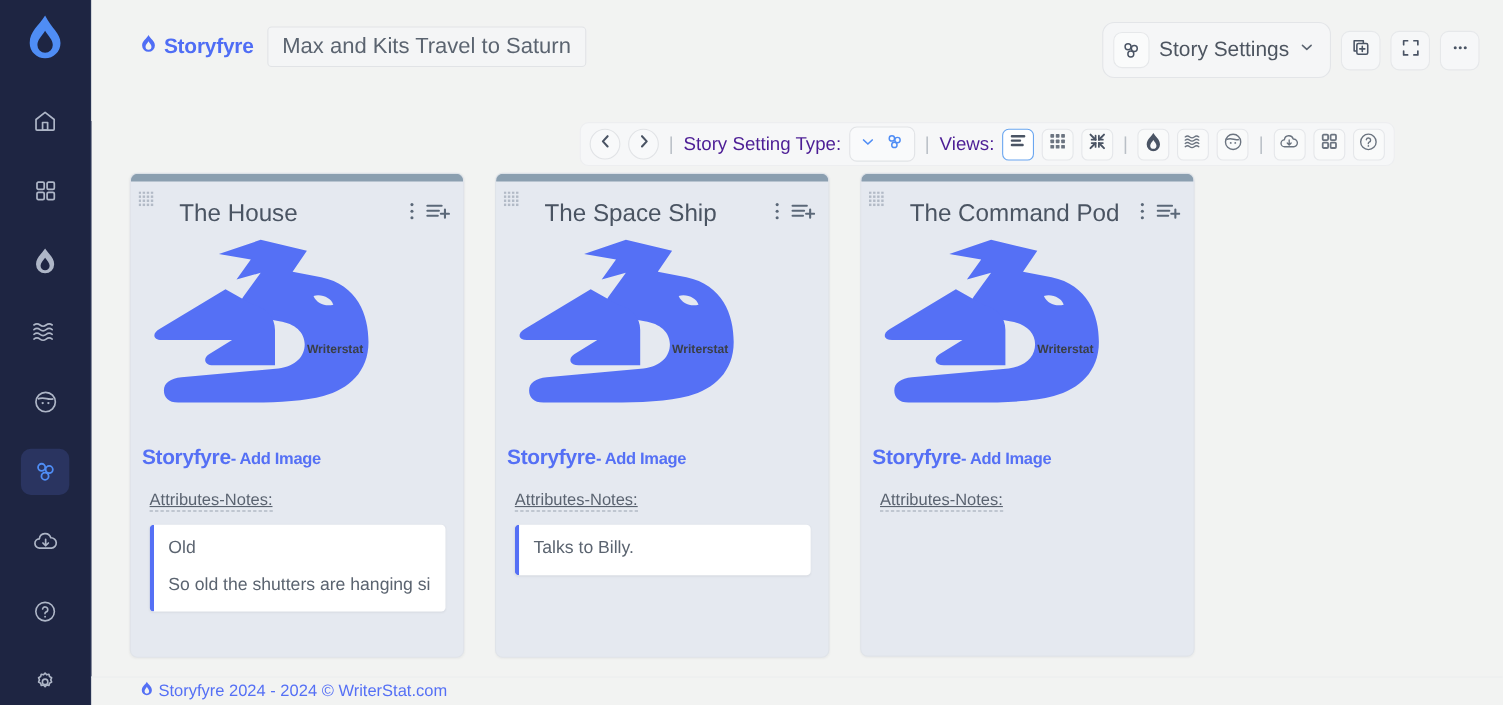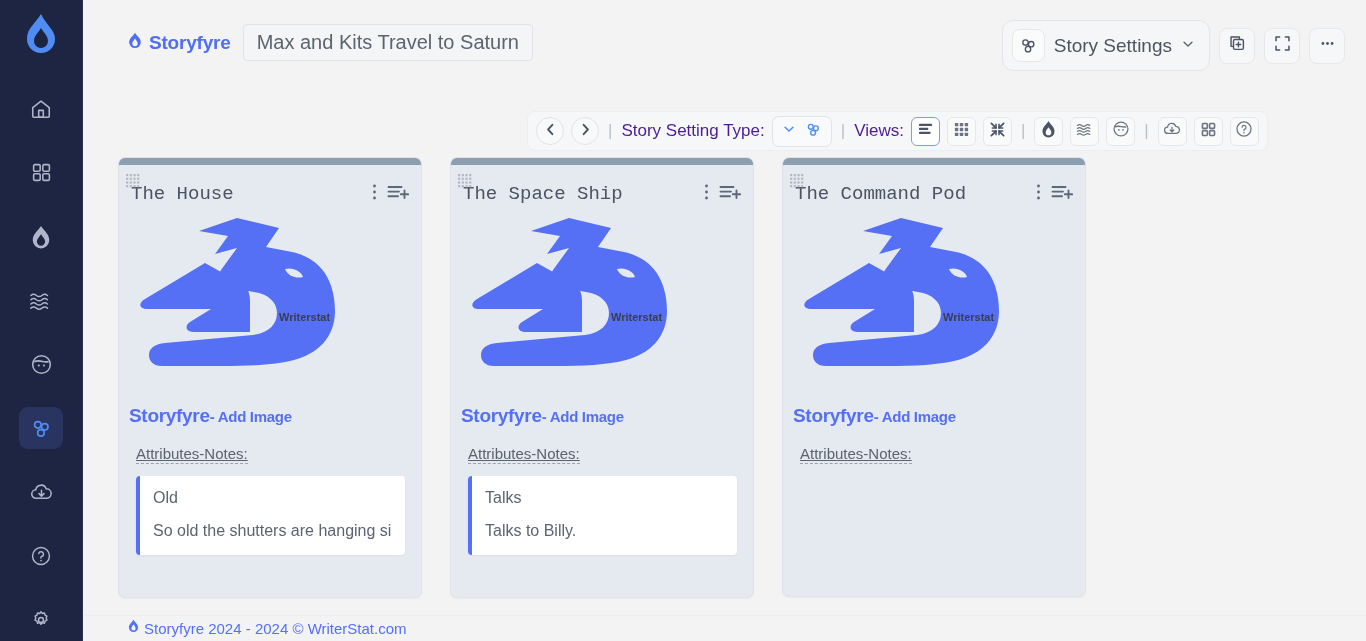--- a/index.html
+++ b/index.html
@@ -136,24 +136,23 @@
     position: relative;
     display: flex; align-items: center;
     padding: 14px 12px 0 7px;
     height: 42px;
   }
   .drag-grid {
     position: absolute; left: 7px; top: 8px;
     width: 17px; height: 17px;
   }
   .card-title {
-    margin-left: 5px;
-    color: #4a5462; font-size: 19px;
+    margin-left: 37px;
+    color: #4a5462; font-size: 22px;
     white-space: nowrap;
-    font-family: Liberation Mono, monospace;
   }
   .card-head-actions {
     margin-left: auto; display: flex; align-items: center; gap: 10px;
   }
   .logo-area {
     padding: 6px 10px 0 10px;
     display: flex; flex-direction: column; align-items: flex-start;
   }
   .logo-caption {
     margin-top: 4px;
@@ -603,21 +602,20 @@
         </svg>
       </span>
       <div class="logo-caption">
         <span>Storyfyre</span><span class="small">- Add Image</span>
       </div>
     </div>
 
     <div><span class="attr-label">Attributes-Notes:</span></div>
 
     <div class="notes-box">
-      <div class="note-line">Talks</div>
       <div class="note-line">Talks to Billy.</div>
     </div>
   </div>
 
   <div class="card" style="left:699px; height:440px;">
     <div class="card-topbar"></div>
     <div class="card-head">
       <span class="drag-grid">
         <svg width="17" height="17" viewBox="0 0 17 17" fill="#b2bac6">
           <rect x="0" y="0" width="2.2" height="2.2"></rect>

